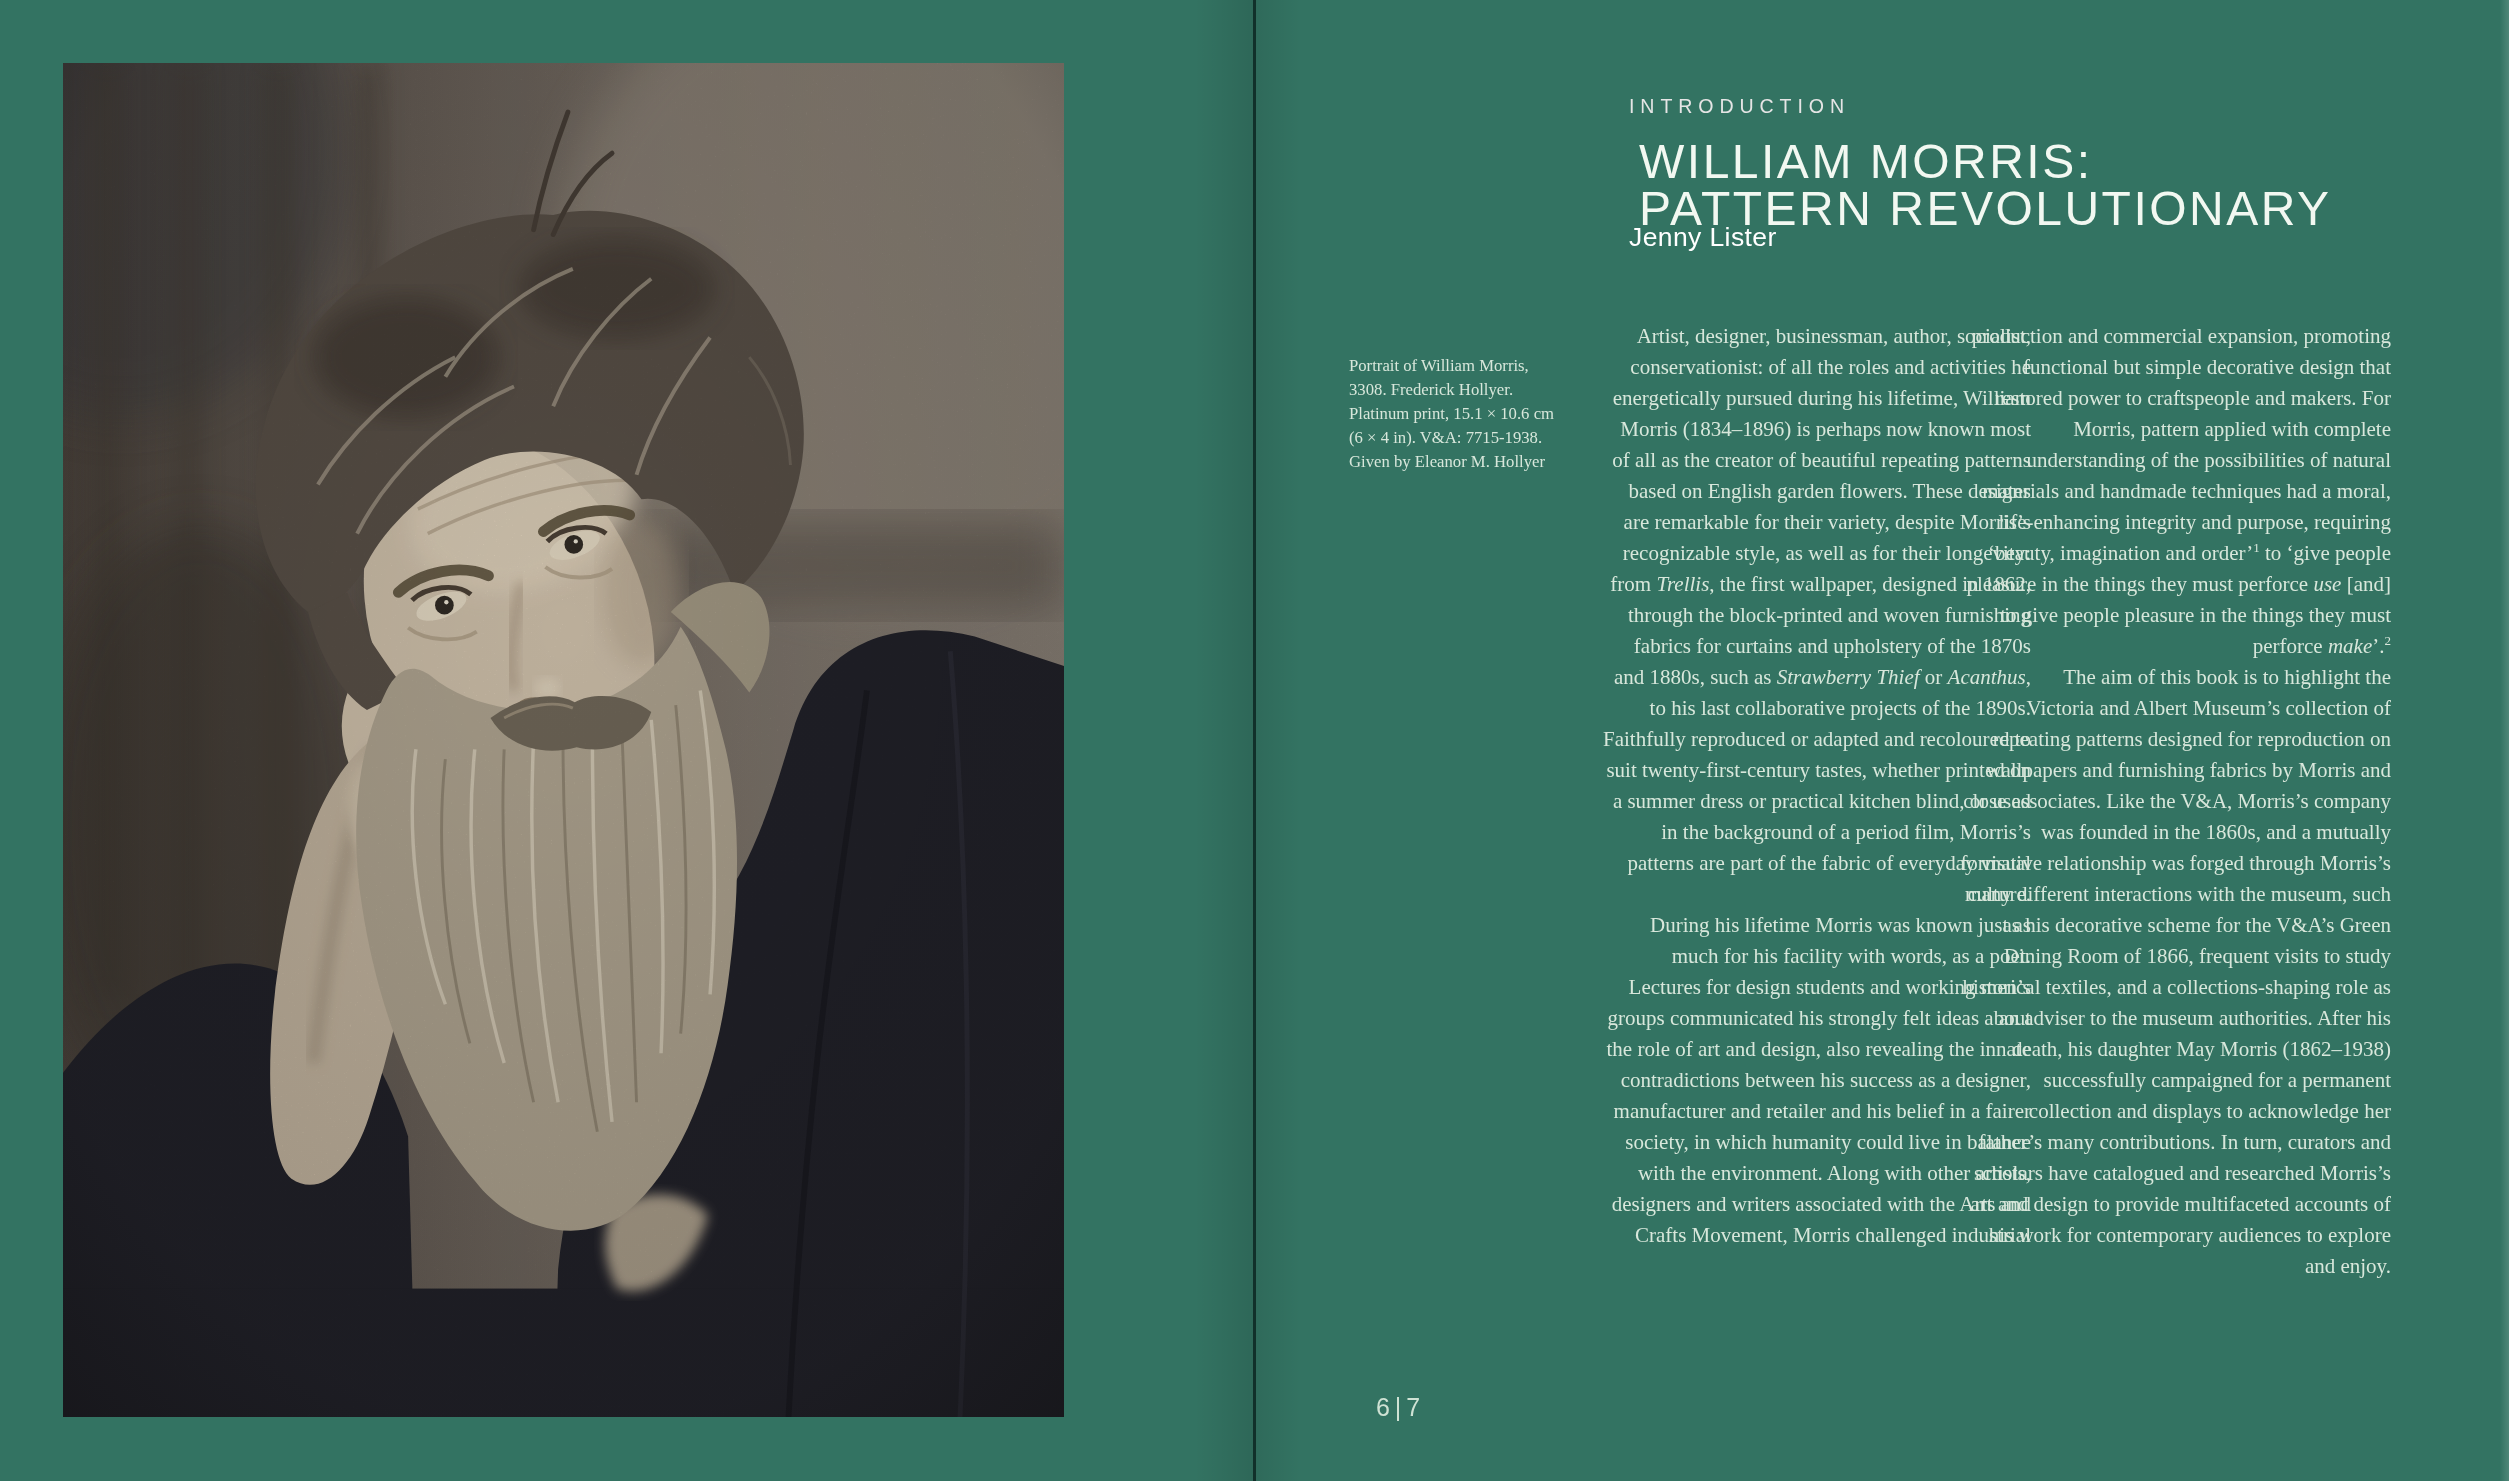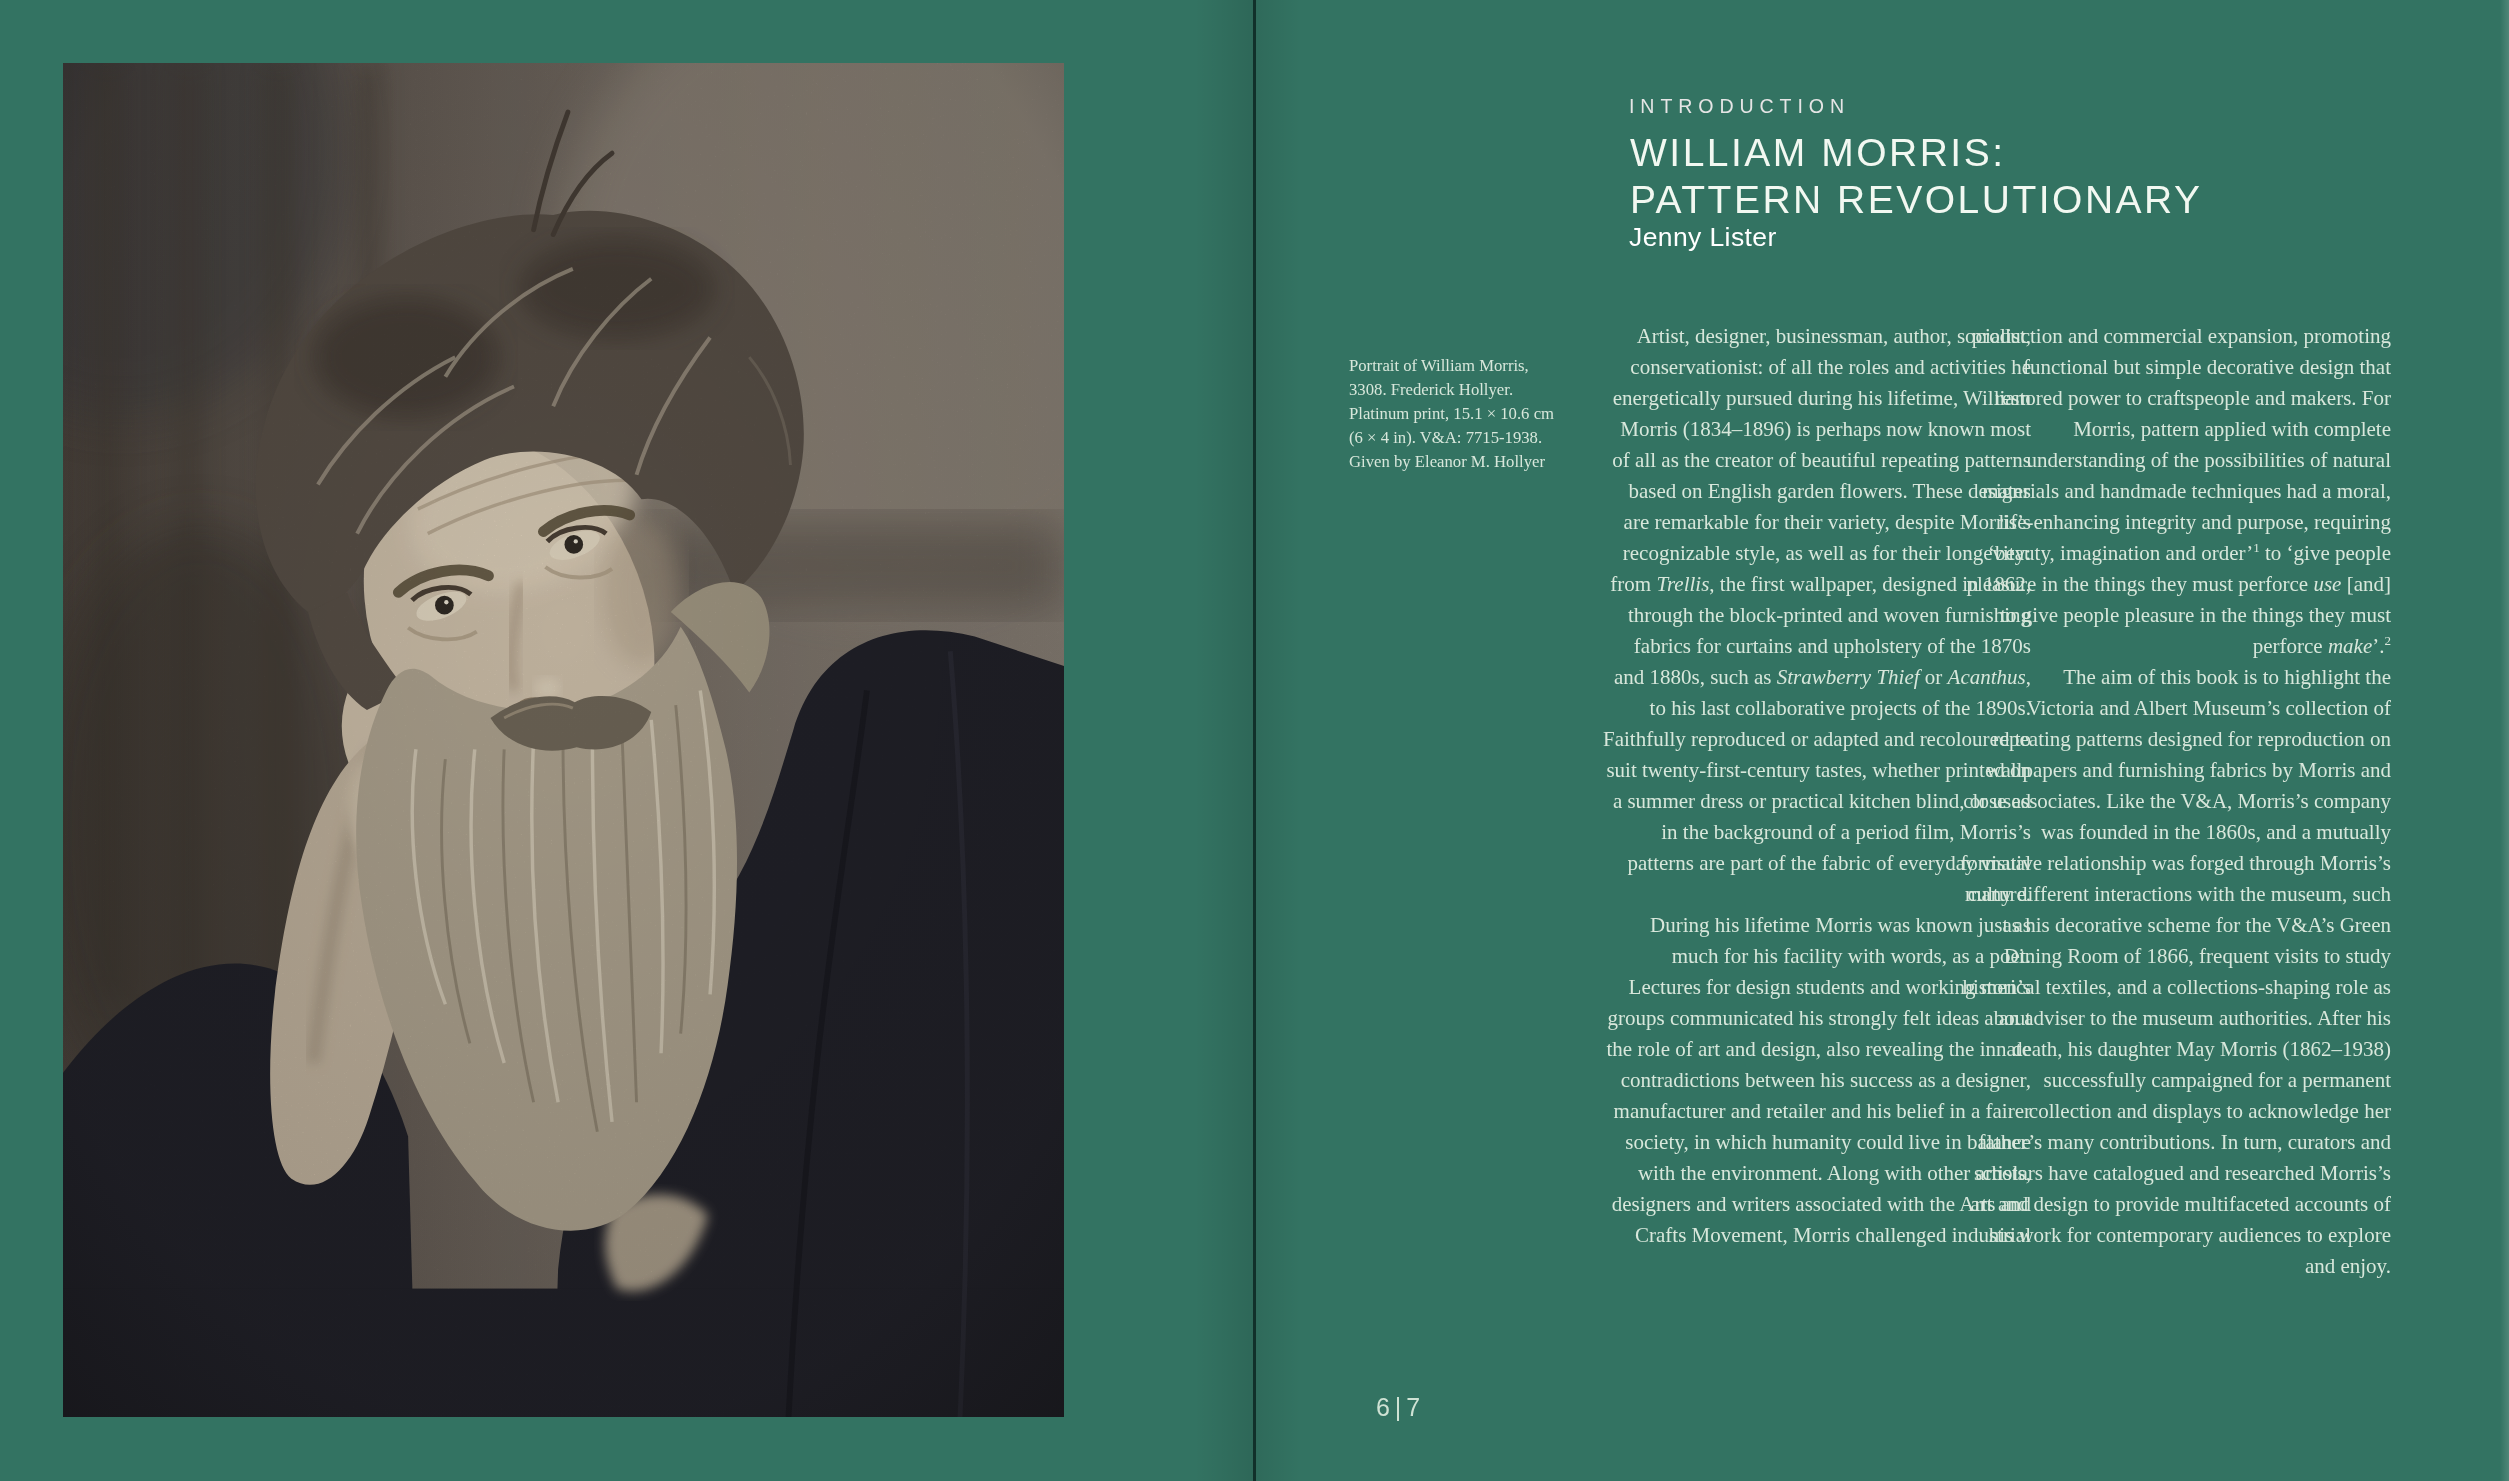--- a/index.html
+++ b/index.html
@@ -19,22 +19,22 @@
     background:linear-gradient(to right, rgba(0,0,0,0.08), rgba(0,0,0,0));}
   .right-edge{position:absolute;left:2500px;top:0;width:8.8px;height:100%;
     background:linear-gradient(to right, rgba(255,255,255,0), rgba(255,255,255,0.14));}
   
   .eyebrow{
     position:absolute;left:1629px;top:95px;
     font-family:"Liberation Sans",sans-serif;font-size:19.6px;font-weight:500;
     letter-spacing:5.9px;color:#e5e5e5;white-space:nowrap;
   }
   .title{
-    position:absolute;left:1627px;top:126px;margin:3px;
-    font-family:"Liberation Sans",sans-serif;font-size:39px;font-weight:500;
+    position:absolute;left:1627px;top:126px;margin:12px;
+    font-family:"Liberation Sans",sans-serif;font-size:48px;font-weight:500;
     letter-spacing:2.5px;line-height:47px;color:#f2f8f1;white-space:nowrap;
   }
   .title .title-line{display:block;}
   .author{
     position:absolute;left:1629px;top:222px;
     font-family:"Liberation Sans",sans-serif;font-size:26.5px;font-weight:400;
     letter-spacing:0.4px;color:#ffffff;white-space:nowrap;
   }
   .caption{
     position:absolute;left:1349px;top:324px;

